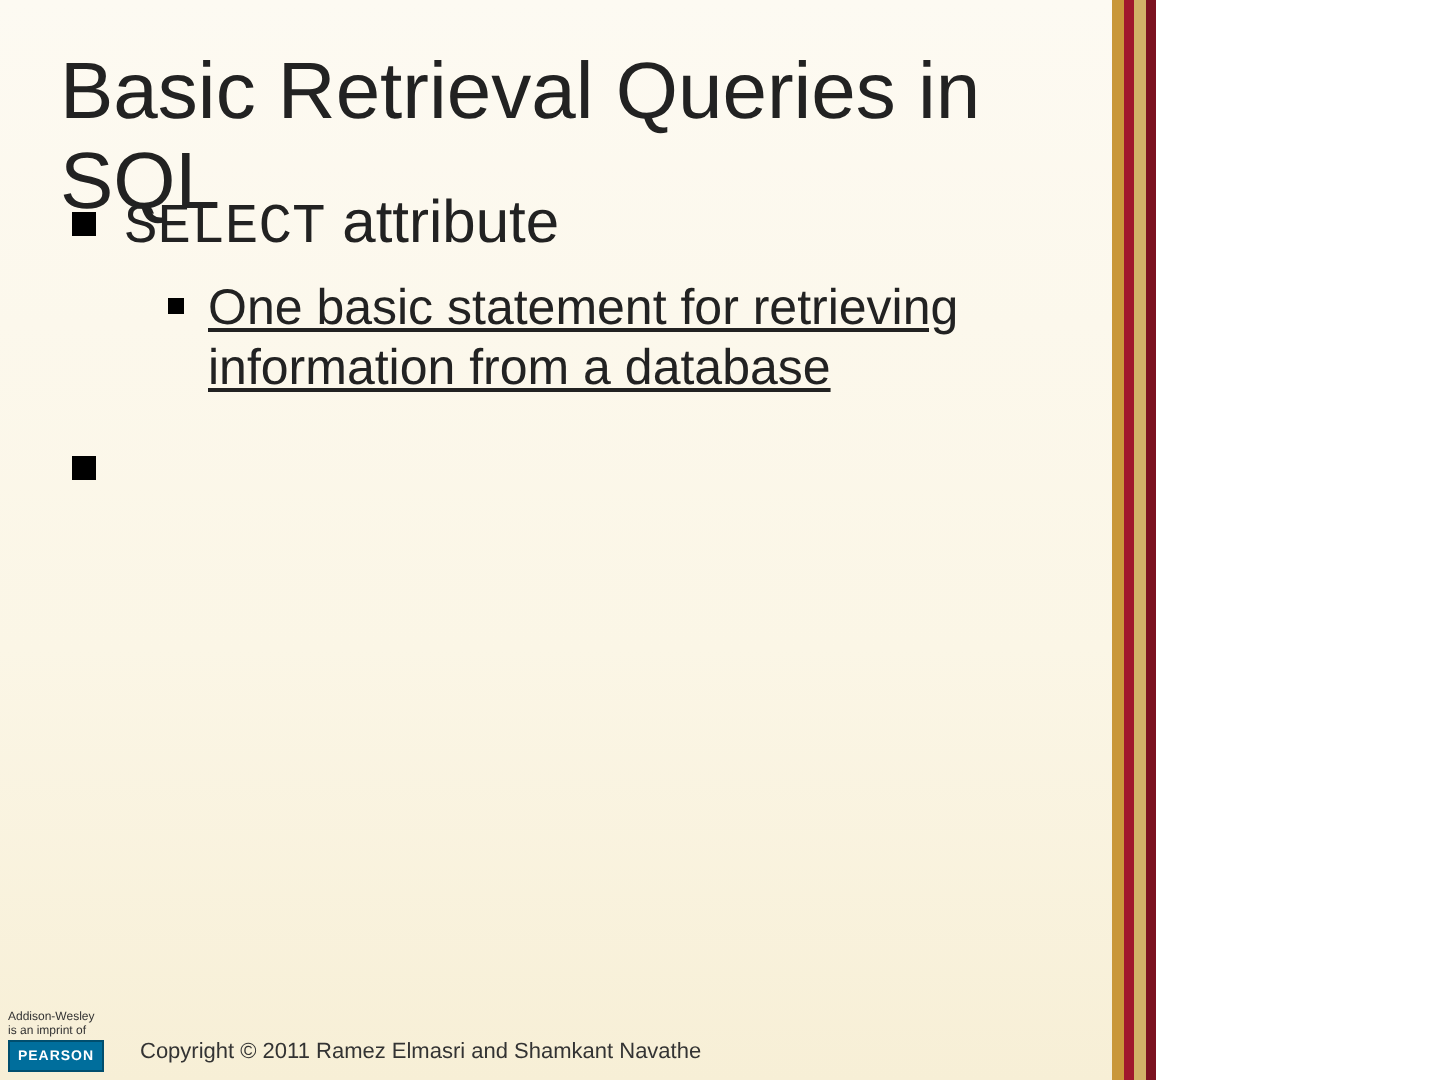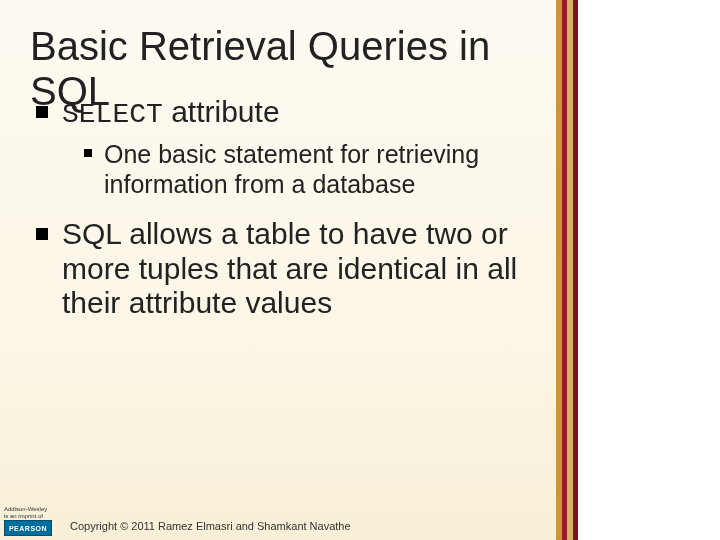--- a/index.html
+++ b/index.html
@@ -74,20 +74,21 @@
     background: #000;
   }
   .select-kw {
     font-family: "Courier New", Courier, monospace;
     font-size: 28px;
   }
   ul.lvl2 {
     list-style: none;
     padding: 0;
     margin: 8px 0 0 22px;
+    text-decoration: underline;
   }
   ul.lvl2 > li {
     position: relative;
     padding-left: 20px;
     font-size: 25px;
     line-height: 1.2;
     margin-bottom: 6px;
   }
   ul.lvl2 > li::before {
     content: "";
@@ -154,21 +155,20 @@
 
   <div class="body">
     <ul class="lvl1">
       <li>
         <span class="select-kw">SELECT</span><span> attribute</span>
         <ul class="lvl2">
           <li>One basic statement for retrieving information from a database</li>
         </ul>
       </li>
       <li>
-        <span>SQL allows a table to have two or more tuples that are identical in all their attribute values</span>
       </li>
     </ul>
   </div>
 
   <div class="footer">
     <div class="logo">
       <div class="logo-top">Addison-Wesley</div>
       <div class="logo-top">is an imprint of</div>
       <div class="logo-box">PEARSON</div>
     </div>

